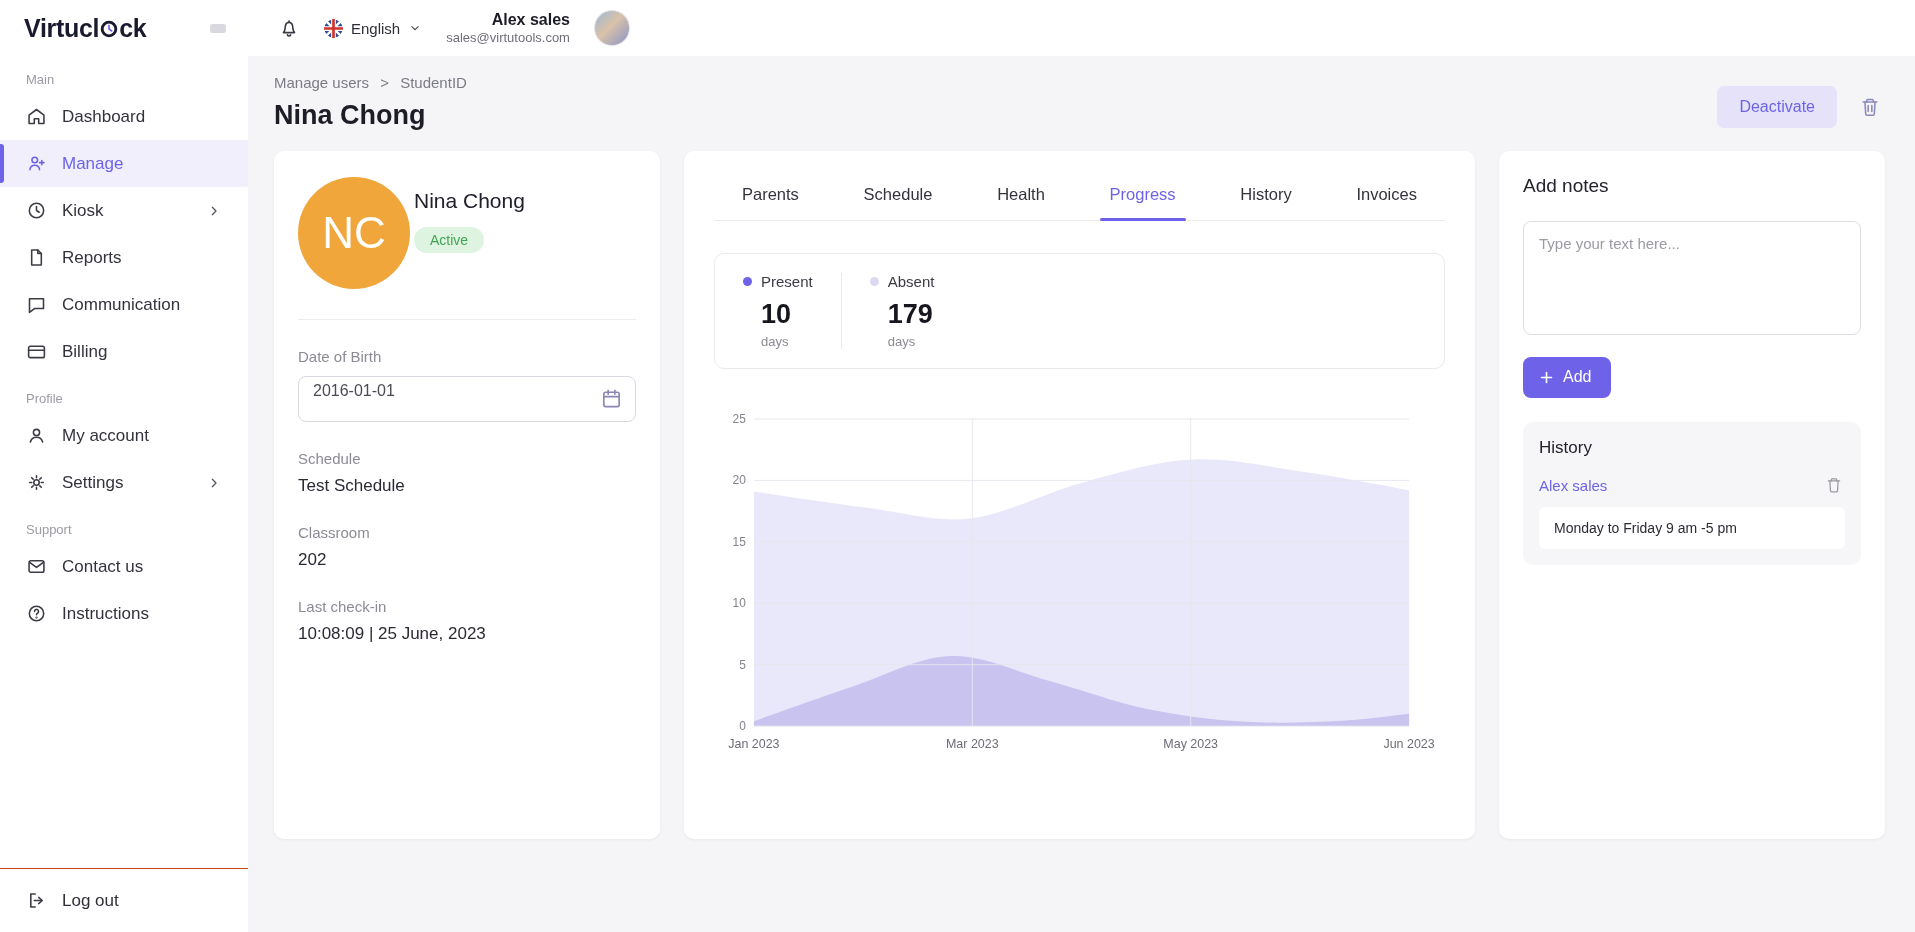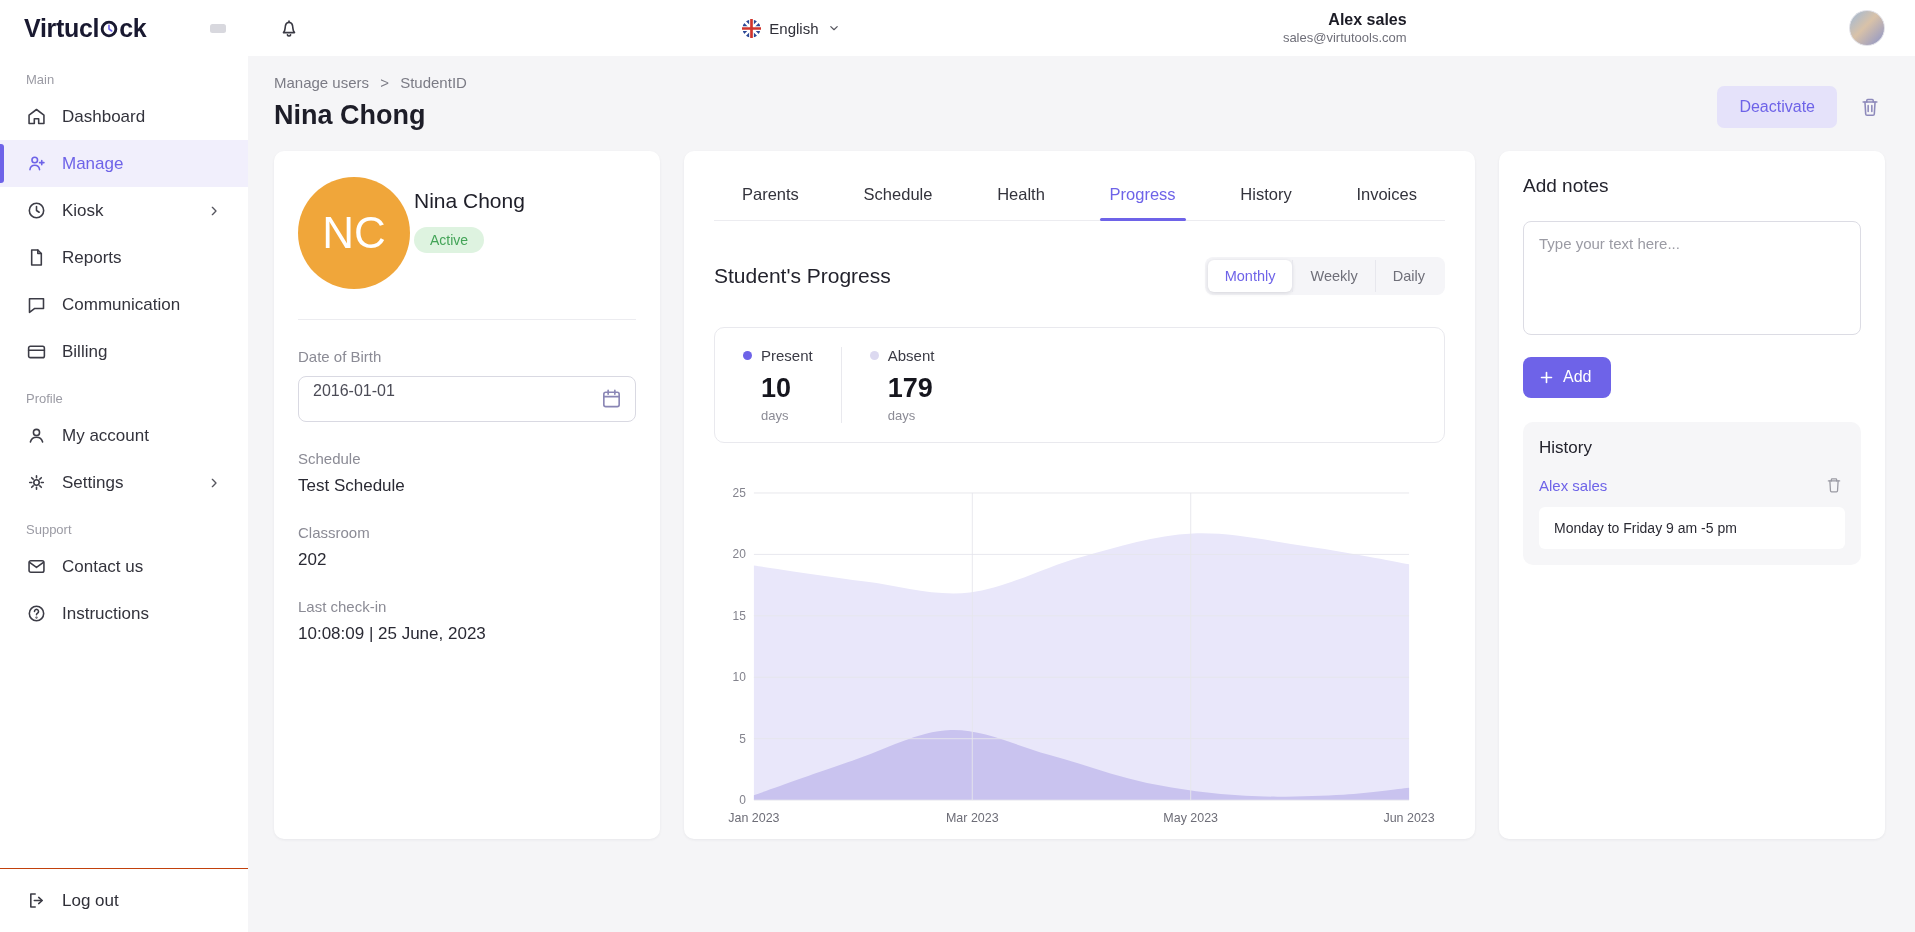--- a/index.html
+++ b/index.html
@@ -24,21 +24,21 @@
   .nav-item .chev { margin-left:auto; display:flex; color:#55555e; }
   .nav-item .chev svg { width:16px; height:16px; }
   .nav-item.active { background:#f1effc; color:#6e63e8; }
   .nav-item.active .nav-icon { color:#6e63e8; }
   .nav-item.active::before { content:""; position:absolute; left:0; top:4px; bottom:4px; width:4px; background:#6e63e8; border-radius:0 3px 3px 0; }
   .logout-row { margin-top:auto; border-top:1px solid #c2410c; padding:21px 26px; display:flex; align-items:center; gap:15px; font-size:17px; color:#2f2f38; cursor:pointer; }
   .logout-row svg { width:21px; height:21px; color:#3c3c46; }
 
   
   .main { flex:1; display:flex; flex-direction:column; min-width:0; }
-  .topbar { height:56px; background:#fff; display:flex; align-items:center; justify-content:space-between; gap:16px; padding:12px 30px; flex-shrink:0; }
+  .topbar { height:56px; background:#fff; display:flex; align-items:center; justify-content:flex-start; gap:24px; padding:12px 30px; flex-shrink:0; }
   .bell-btn { display:flex; color:#3a3a44; cursor:pointer; background:none; border:none; padding:0; }
   .bell-btn svg { width:22px; height:22px; }
   .lang { display:flex; align-items:center; gap:8px; font-size:15px; color:#2f2f38; cursor:pointer; }
   .lang .chev svg { width:14px; height:14px; color:#55555e; }
   .user-block { text-align:right; line-height:1.25; cursor:pointer; }
   .user-name { font-size:16px; font-weight:bold; color:#1c1c26; }
   .user-email { font-size:13px; color:#6f6f79; }
   .avatar-sm { width:36px; height:36px; border-radius:50%; flex-shrink:0; cursor:pointer;
     background:linear-gradient(135deg,#9db8d8 0%,#d9c2a8 45%,#8a93c9 100%); border:1px solid #e2e2e8; }
 
@@ -352,28 +352,20 @@
         <section class="card detail-card">
           <div class="tabs">
             <div class="tab">Parents</div>
             <div class="tab">Schedule</div>
             <div class="tab">Health</div>
             <div class="tab active">Progress</div>
             <div class="tab">History</div>
             <div class="tab">Invoices</div>
           </div>
 
-          <div class="progress-head">
-            <div class="progress-title">Student's Progress</div>
-            <div class="range-toggle">
-              <div class="range-opt active">Monthly</div>
-              <div class="range-opt">Weekly</div>
-              <div class="range-opt">Daily</div>
-            </div>
-          </div>
 
           <div class="stats-box">
             <div class="stat">
               <div class="stat-top">
                 <span class="dot dot-present"></span>
                 <span>Present</span>
               </div>
               <div class="stat-value">10</div>
               <div class="stat-unit">days</div>
             </div>

